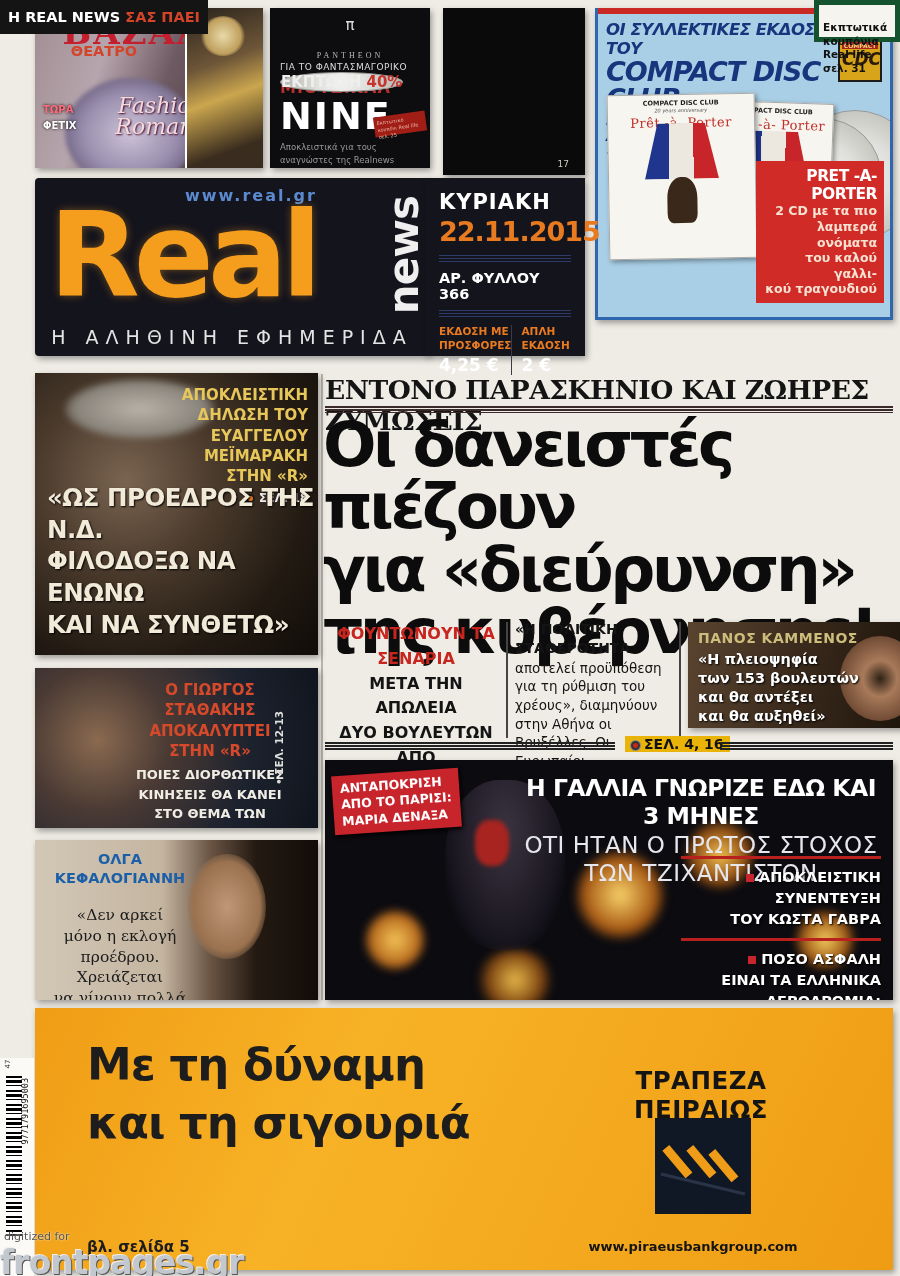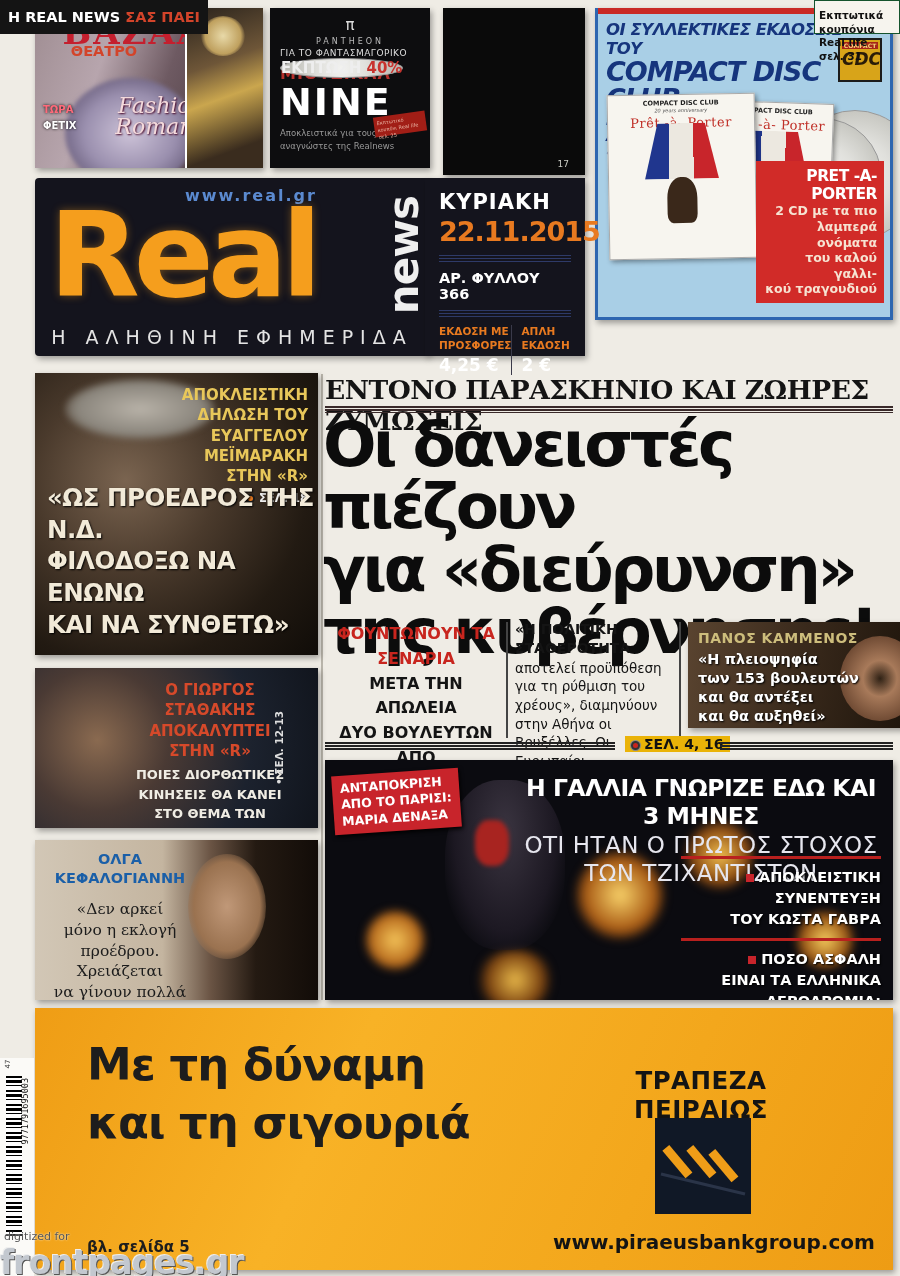--- a/index.html
+++ b/index.html
@@ -14,21 +14,21 @@
   .bazaar .bztitle { position:absolute; top:4px; left:6px; right:6px; font-family:"DejaVu Serif",serif; font-weight:bold; font-size:34px; letter-spacing:2px; color:#c41f2e; text-align:center; }
   .bazaar .bzitem { position:absolute; left:8px; color:#fff; font-weight:bold; font-size:10px; text-shadow:0 0 3px #000; }
   .bazaar .bzitem.red { color:#ff6a7a; }
   .bazaar .gown { position:absolute; left:30px; bottom:-20px; width:130px; height:110px; background:radial-gradient(ellipse at center,#cdc3d8 0%,#9a8fae 50%,#675c7a 80%); border-radius:50%; filter:blur(2px); }
   .bazaar .fash { position:absolute; bottom:30px; left:40px; right:4px; font-family:"DejaVu Serif",serif; font-style:italic; font-size:22px; color:#f4dadc; text-shadow:1px 1px 2px #402; line-height:.95; text-align:center; }
   .bazaar .cover2 { position:absolute; right:0; top:0; width:78px; height:160px; background:linear-gradient(160deg,#2a231c 0%,#6e5638 35%,#caa64e 55%,#3a2c1e 85%); border-left:2px solid #fff; }
   .bazaar .fur { position:absolute; right:18px; top:8px; width:44px; height:40px; background:radial-gradient(circle,#e8d9a8 0%,#bfa05e 60%,transparent 75%); border-radius:50%; }
 
   .nine { left:270px; top:8px; width:160px; height:160px; background:#0d0d0f; color:#eee; padding:8px 10px; }
   .nine .pi { text-align:center; font-size:15px; color:#ddd; }
-  .nine .brand { text-align:center; font-size:8px; letter-spacing:3px; color:#bbb; margin-top:3px; }
+  .nine .brand { text-align:center; font-size:8px; letter-spacing:3px; color:#bbb; margin-top:17px;font-family:Liberation Serif, serif; }
   .nine .disc { margin-top:12px; font-weight:bold; font-size:15px; }
   .nine .disc .pct { color:#c8332e; }
   .nine .for { font-size:9px; color:#ddd; margin-top:2px; letter-spacing:.5px; }
   .nine .mus { color:#b5302c; font-weight:bold; font-size:16px; margin-top:6px; letter-spacing:1px; }
   .nine .ttl { color:#fff; font-weight:bold; font-size:38px; letter-spacing:2px; line-height:1; }
   .nine .note { font-size:8.5px; color:#999; margin-top:6px; line-height:1.5; }
   .nine .chip { position:absolute; right:4px; bottom:34px; width:52px; height:20px; background:#a11e16; transform:rotate(-8deg); color:#e8b0a0; font-size:5px; padding:3px; line-height:1.4; }
 
   .istorika { left:443px; top:8px; width:142px; height:167px; background:#0a0a0a; padding:6px 10px 0 14px; }
   .istorika .cover { width:100%; height:130px; background:linear-gradient(#e7d9b8 0%,#dcc99e 55%,#3d3a30 75%,#15130e 100%); padding:3px 5px; position:relative; }
@@ -60,21 +60,21 @@
   .lady { position:absolute; left:50%; transform:translateX(-50%); top:82px; width:30px; height:46px; background:#3a281a; border-radius:45% 45% 20% 20%; }
   .cd1label { position:absolute; color:#2a6db5; font-weight:bold; font-size:13px; font-family:"DejaVu Serif",serif; }
   .cd2label { position:absolute; color:#8aa8c8; font-weight:bold; font-size:20px; }
   .promo { position:absolute; right:6px; bottom:14px; width:128px; background:#d12b28; padding:6px 7px; text-align:right; }
   .promo .pt { color:#fff; font-weight:bold; font-size:15.5px; letter-spacing:-.5px; }
   .promo .pl { color:#f6e3d2; font-weight:bold; font-size:12.5px; line-height:1.25; }
 
   .theater { left:595px; top:326px; width:298px; height:34px; }
   .theater .black { position:absolute; left:0; top:0; width:208px; height:34px; background:#141414; color:#fff; font-weight:bold; font-size:14.5px; line-height:34px; text-align:center; }
   .theater .black .red { color:#d3442a; }
-  .theater .white { position:absolute; right:0; top:0; width:86px; height:34px; background:#f6f4ee; color:#111; font-weight:bold; font-size:10.5px; line-height:1.3; padding:8px 4px; border:1px solid #14532d; }
+  .theater .white { position:absolute; right:0; top:0; width:86px; height:34px; background:#f6f4ee; color:#111; font-weight:bold; font-size:10.5px; line-height:1.3; padding:16px 4px; border:5px solid #14532d; }
 
   
   .masthead { left:35px; top:178px; width:394px; height:178px; background:#14141d; border-radius:4px; }
   .masthead .url { position:absolute; top:8px; left:150px; color:#5b8ad0; font-weight:bold; font-size:16px; letter-spacing:2px; }
   .masthead .real { position:absolute; left:14px; top:18px; font-size:118px; font-weight:bold; letter-spacing:-6px; color:#f59e1d; line-height:1; text-shadow:0 0 8px rgba(245,158,29,.4); }
   .masthead .news { position:absolute; right:4px; top:18px; writing-mode:vertical-rl; transform:rotate(180deg); color:#efefef; font-size:42px; font-weight:bold; letter-spacing:-1px; line-height:1; }
   .masthead .tagline { position:absolute; bottom:8px; left:0; width:100%; text-align:center; color:#e4e4e4; font-size:19px; letter-spacing:7px; }
 
   .datebox { left:425px; top:178px; width:160px; height:178px; background:#14141d; padding:12px 14px; }
   .datebox .day { color:#fff; font-weight:bold; font-size:21px; letter-spacing:1px; }
@@ -118,21 +118,21 @@
   .sta { left:35px; top:668px; width:283px; height:160px; background:radial-gradient(circle at 22% 45%,#8a6a50 0%,#4a3a34 30%,#1c222e 65%,#10141c 100%); overflow:hidden; }
   .sta .txt { position:absolute; left:90px; top:12px; width:170px; text-align:center; }
   .sta .red { color:#d6492a; font-weight:bold; font-size:15px; line-height:1.35; }
   .sta .wht { color:#f0ede4; font-weight:bold; font-size:13px; line-height:1.5; margin-top:4px; }
   .sta .vpg { position:absolute; right:2px; top:50%; transform:translateY(-50%) rotate(-90deg); transform-origin:center; color:#ddd; font-weight:bold; font-size:10.5px; white-space:nowrap; }
 
   .kef { left:35px; top:840px; width:283px; height:160px; background:linear-gradient(to right,#d2c7b6 0%,#c4b5a0 45%,#6a5444 62%,#241a12 78%,#120c08 100%); overflow:hidden; }
   .kef .face { position:absolute; right:52px; top:14px; width:78px; height:105px; background:radial-gradient(ellipse,#c09878 0%,#9a7250 60%,transparent 78%); border-radius:50%; }
   .kef .txt { position:absolute; left:10px; top:10px; width:150px; text-align:center; }
   .kef .nm { color:#1a5fa8; font-weight:bold; font-size:14.5px; line-height:1.3; }
-  .kef .qt { font-family:"DejaVu Serif",serif; color:#1c1c1c; font-size:15.5px; line-height:1.35; margin-top:11px; }
+  .kef .qt { font-family:"DejaVu Serif",serif; color:#1c1c1c; font-size:15.5px; line-height:1.35; margin-top:17px; }
 
   .paris { left:325px; top:760px; width:568px; height:240px; background:#0b0b10; overflow:hidden; }
   .paris .glow { position:absolute; border-radius:50%; filter:blur(4px); }
   .paris .fig { position:absolute; left:120px; top:20px; width:120px; height:170px; background:radial-gradient(ellipse at 50% 30%,#3a3440 0%,#1c1822 60%,transparent 80%); border-radius:45%; }
   .paris .scarf { position:absolute; left:150px; top:60px; width:34px; height:46px; background:#a82420; border-radius:40%; filter:blur(2px); }
   .paris .tag { position:absolute; left:8px; top:12px; background:#c8242b; color:#fff; font-weight:bold; font-size:12.5px; line-height:1.3; padding:5px 8px; transform:rotate(-4deg); box-shadow:1px 2px 4px #000; }
   .paris .hl { position:absolute; left:190px; top:14px; width:372px; text-align:center; color:#fff; }
   .paris .hl .h1 { font-weight:bold; font-size:23.5px; letter-spacing:-.5px; }
   .paris .hl .h2 { font-weight:normal; font-size:23px; color:#e6e6ee; letter-spacing:.5px; margin-top:2px; }
   .paris .side { position:absolute; right:12px; top:96px; width:200px; text-align:right; }
@@ -140,21 +140,21 @@
   .paris .bl { color:#fff; font-weight:bold; font-size:14.5px; line-height:1.45; text-shadow:1px 1px 2px #000; }
   .paris .sq { display:inline-block; width:8px; height:8px; background:#c8242b; margin-right:5px; }
 
   
   .ad { left:35px; top:1008px; width:858px; height:262px; background:linear-gradient(115deg,#ef9d15 0%,#f8b226 35%,#f3a71c 70%,#ee9c14 100%); overflow:hidden; }
   .ad .l12 { position:absolute; left:52px; top:28px; font-weight:bold; color:#1d1d1d; font-size:45px; letter-spacing:-1px; line-height:1.28; }
   .ad .l34 { position:absolute; left:52px; top:146px; color:#2a2a2a; font-size:44px; letter-spacing:-.5px; line-height:1.18; }
   .ad .note { position:absolute; left:52px; bottom:14px; font-weight:bold; font-size:15px; color:#1d1d1d; }
   .ad .bank { position:absolute; right:62px; top:58px; width:260px; text-align:center; font-weight:bold; font-size:24.5px; color:#141414; letter-spacing:.5px; }
   .ad .plogo { position:absolute; right:142px; top:110px; }
-  .ad .url { position:absolute; right:60px; bottom:16px; width:280px; text-align:center; font-weight:bold; font-size:20px; color:#141414; }
+  .ad .url { position:absolute; right:60px; bottom:16px; width:280px; text-align:center; font-weight:bold; font-size:13px; color:#141414; }
 
   
   .edgebar { position:absolute; left:0; top:1058px; width:34px; height:218px; background:#fbfaf7; }
   .edgebar .num47 { position:absolute; top:2px; left:4px; font-size:7px; color:#333; transform:rotate(-90deg); }
   .barcode { position:absolute; left:6px; top:18px; width:16px; height:160px; background:repeating-linear-gradient(to bottom,#000 0 2px,#fff 2px 4px,#000 4px 7px,#fff 7px 9px,#000 9px 10px,#fff 10px 14px); }
   .bcnum { position:absolute; left:20px; top:20px; writing-mode:vertical-rl; transform:rotate(180deg); font-size:8.5px; font-family:"DejaVu Sans Mono",monospace; color:#111; }
   .wm { position:absolute; left:0; bottom:-6px; z-index:9; }
   .wm .dig { font-size:11px; color:#555; margin-left:4px; text-shadow:0 0 2px #fff; }
   .wm .fp { font-weight:bold; font-size:33px; color:#c3c8cf; letter-spacing:-1px; text-shadow:1px 1px 0 #555, -1px -1px 0 #eee; }
 </style>

